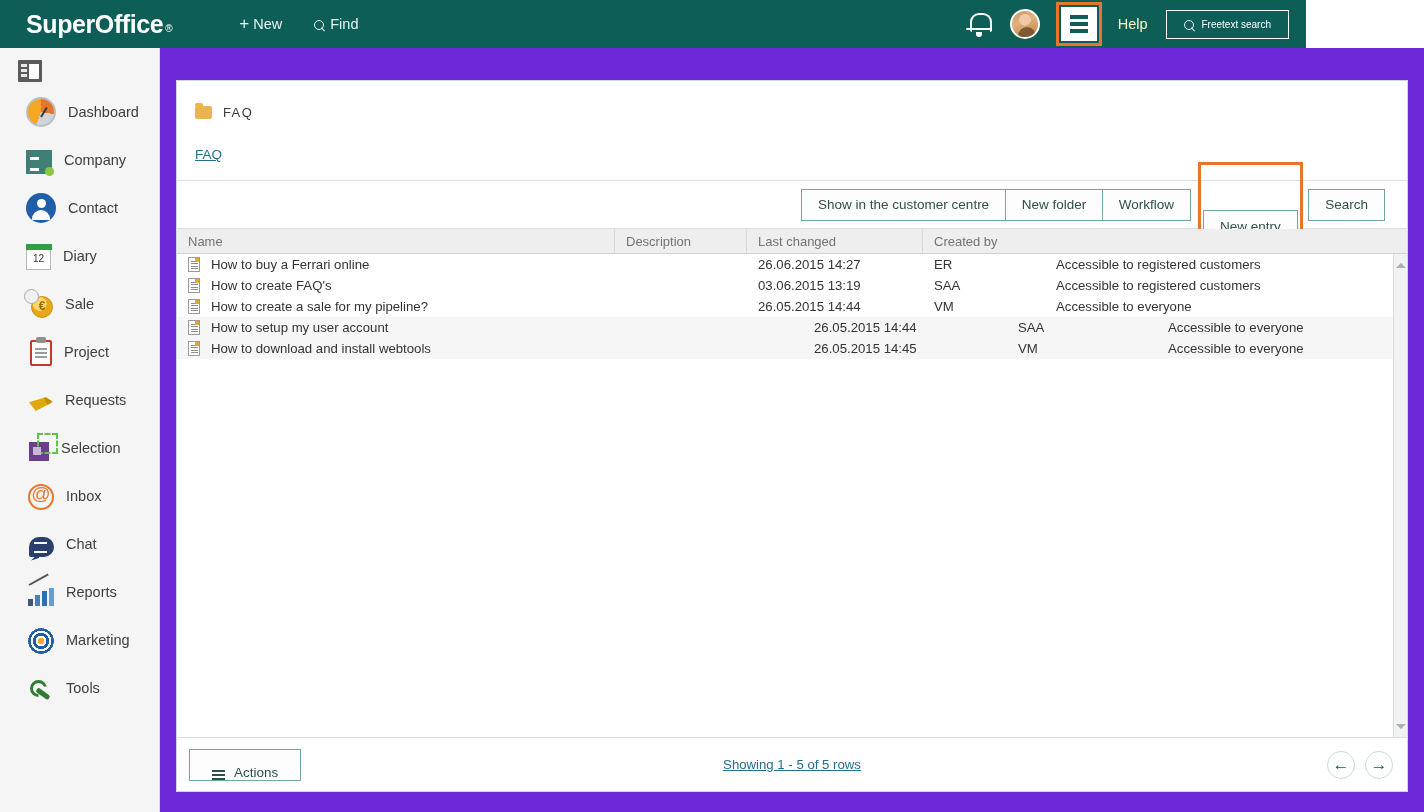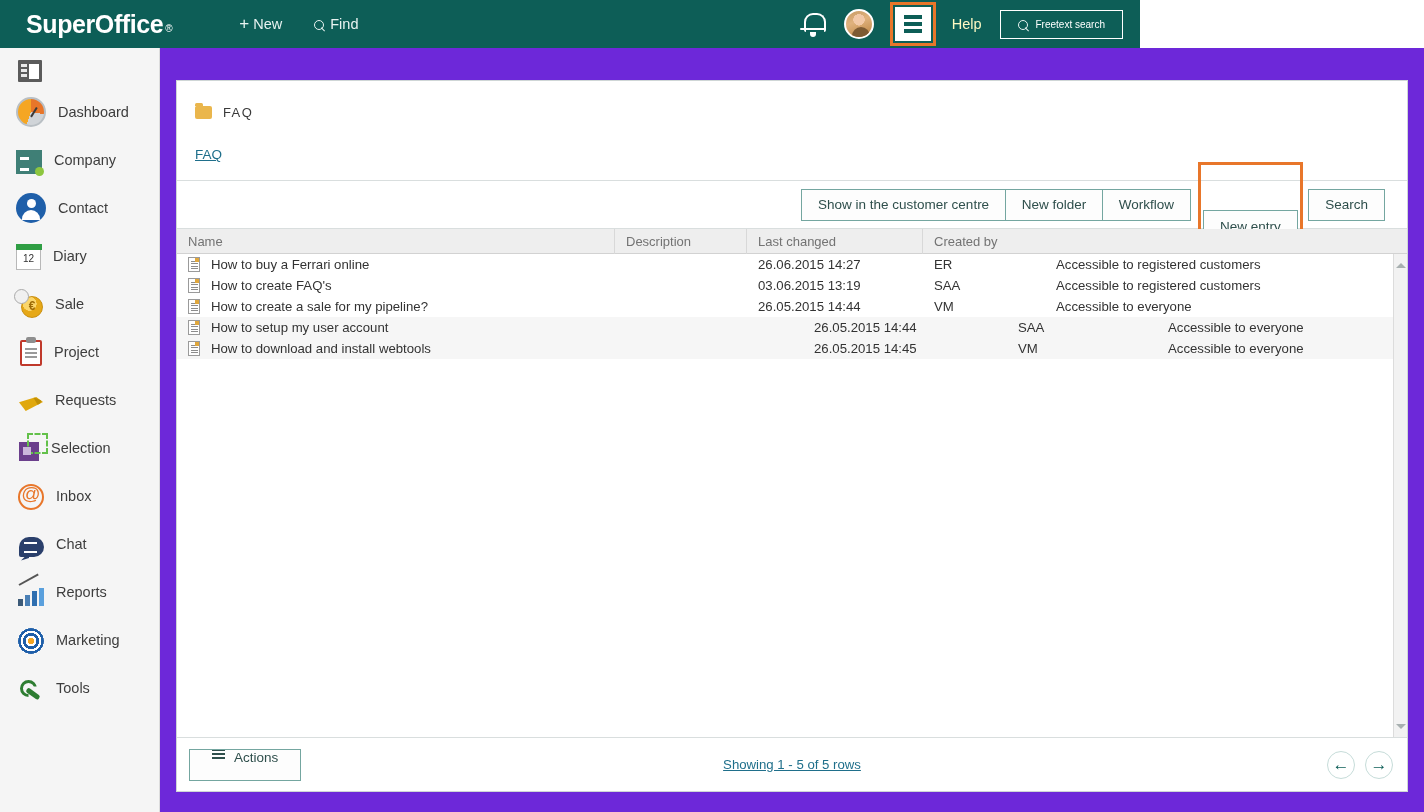--- a/index.html
+++ b/index.html
@@ -6,21 +6,21 @@
   html, body {
     width: 1424px; height: 812px;
     font-family: "Liberation Sans", sans-serif;
     background: #ffffff;
     overflow: hidden;
   }
 
   
   .topbar {
     position: absolute; top: 0; left: 0;
-    width: 1140px; height: 48px;
+    width: 1306px; height: 48px;
     background: #0d5e57;
     display: flex; align-items: center;
   }
   .logo {
     margin-left: 26px;
     color: #ffffff;
     font-size: 25px;
     font-weight: bold;
     letter-spacing: -0.4px;
     display: flex; align-items: baseline;
@@ -134,21 +134,21 @@
     background: repeating-linear-gradient(to bottom,#e9e9e9 0 2.6px, #5b5b5b 2.6px 5px);
   }
   .panel-toggle::after {
     content:""; position:absolute; right:3px; top:3.5px;
     width:10px; height:15px; background:#ffffff;
   }
 
   .nav-item {
     display:flex; align-items:center;
     height: 48px;
-    padding-left: 16px;
+    padding-left: 26px;
     cursor:pointer;
   }
   .nav-item .ico { width:30px; height:30px; margin-right:12px; position:relative; flex:none; }
   .nav-item .lbl { font-size:14.5px; color:#3d3d3d; }
 
   
   .ic-dash { border-radius:50%; background: conic-gradient(from 200deg,#f5a623 0 45%, #e8762a 45% 72%, #d0d4d8 72% 100%); border:2px solid #b9bfc4; }
   .ic-dash::after { content:""; position:absolute; left:12px; top:7px; width:2.4px; height:11px; background:#3a3a3a; transform:rotate(32deg); transform-origin: bottom center; }
 
   .ic-company { background:#3f7f76; width:26px !important; height:24px !important; margin-top:3px;
@@ -323,21 +323,21 @@
   .footer {
     height:54px; flex:none; border-top:1px solid #d9dede;
     display:flex; align-items:center; position:relative;
     background:#ffffff;
   }
   .actions-btn {
     margin-left:12px;
     border:1.8px solid #74a6a0; background:#fdfdfd;
     color:#2f4f4c; font-size:13.5px;
     height:32px; padding:0 22px;
-    display:flex; align-items:flex-start; cursor:pointer;
+    display:flex; align-items:flex-end; cursor:pointer;
   }
   .burger { display:inline-flex; flex-direction:column; gap:2.4px; margin-right:9px; }
   .burger i { display:block; width:13px; height:1.6px; background:#2f4f4c; }
   .showing {
     position:absolute; left:50%; transform:translateX(-50%);
     font-size:13.2px; color:#1f6f8b; text-decoration:underline; cursor:pointer;
   }
   .pager { position:absolute; right:14px; display:flex; gap:10px; }
   .circ {
     width:28px; height:28px; border-radius:50%; border:1.5px solid #c6dcd9;

